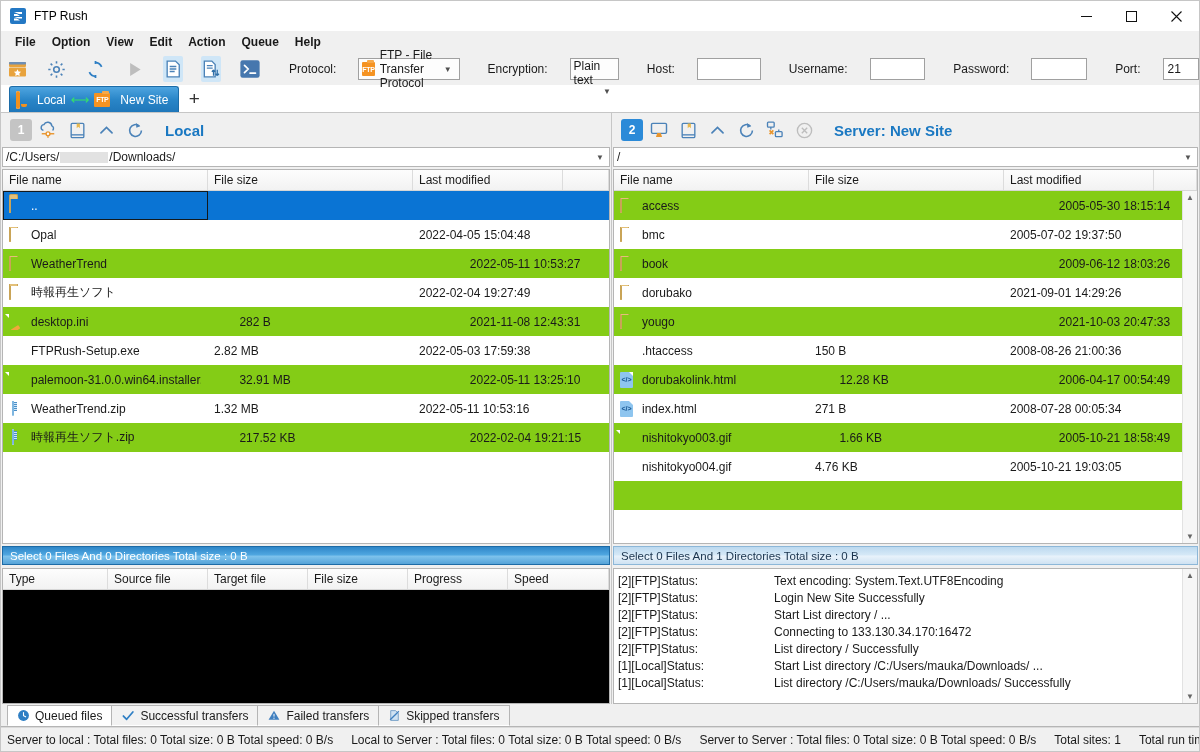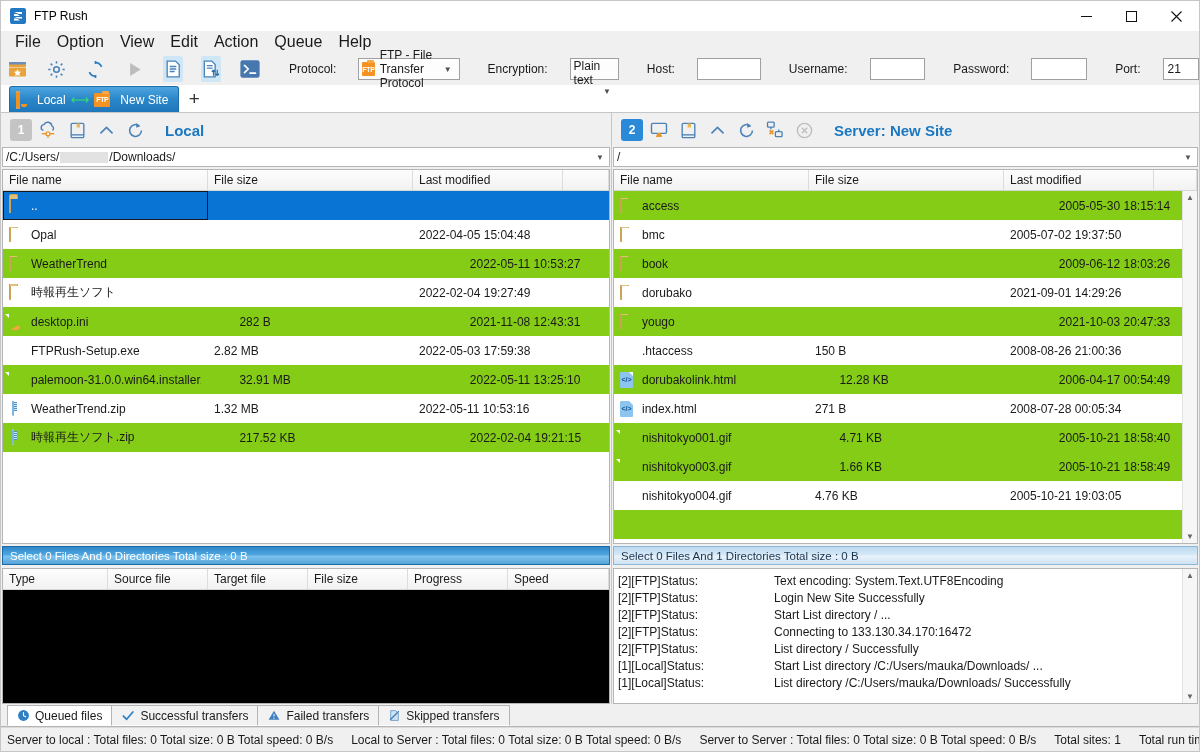--- a/index.html
+++ b/index.html
@@ -48,22 +48,22 @@
   }
 
   
   .menubar {
     height: 22px; min-height: 22px;
     background: #f0f0f0;
     display: flex; align-items: center;
     padding-left: 6px;
   }
   .menu-item {
-    padding: 2px 8px; font-size: 16px; color: #1a1a1a;
-    line-height: 16px; cursor: default;
+    padding: 2px 8px; font-size: 12px; color: #1a1a1a;
+    line-height: 16px; cursor: default; font-weight: bold;
   }
 
   
   .toolbar {
     height: 32px; min-height: 32px;
     background: #f0f0f0;
     display: flex; align-items: center;
     padding-left: 6px; gap: 18px;
   }
   .tb-icon {
@@ -775,28 +775,20 @@
             </div>
             <div class="fl-row">
               <div class="c-name sw-name">
                 <span class="ic">
                   <span class="ic-html">&lt;/&gt;</span>
                 </span>
                 <span>index.html</span>
               </div>
               <div class="c-size sw-size">271 B</div>
               <div class="c-date sw-date">2008-07-28 00:05:34</div>
-            </div>
-            <div class="fl-row alt">
-              <div class="c-name sw-name">
-                <span class="ic"><span class="ic-img"></span></span>
-                <span>nishitokyo001.gif</span>
-              </div>
-              <div class="c-size sw-size">4.71 KB</div>
-              <div class="c-date sw-date">2005-10-21 18:58:40</div>
             </div>
             <div class="fl-row alt">
               <div class="c-name sw-name">
                 <span class="ic"><span class="ic-img"></span></span>
                 <span>nishitokyo003.gif</span>
               </div>
               <div class="c-size sw-size">1.66 KB</div>
               <div class="c-date sw-date">2005-10-21 18:58:49</div>
             </div>
             <div class="fl-row">

